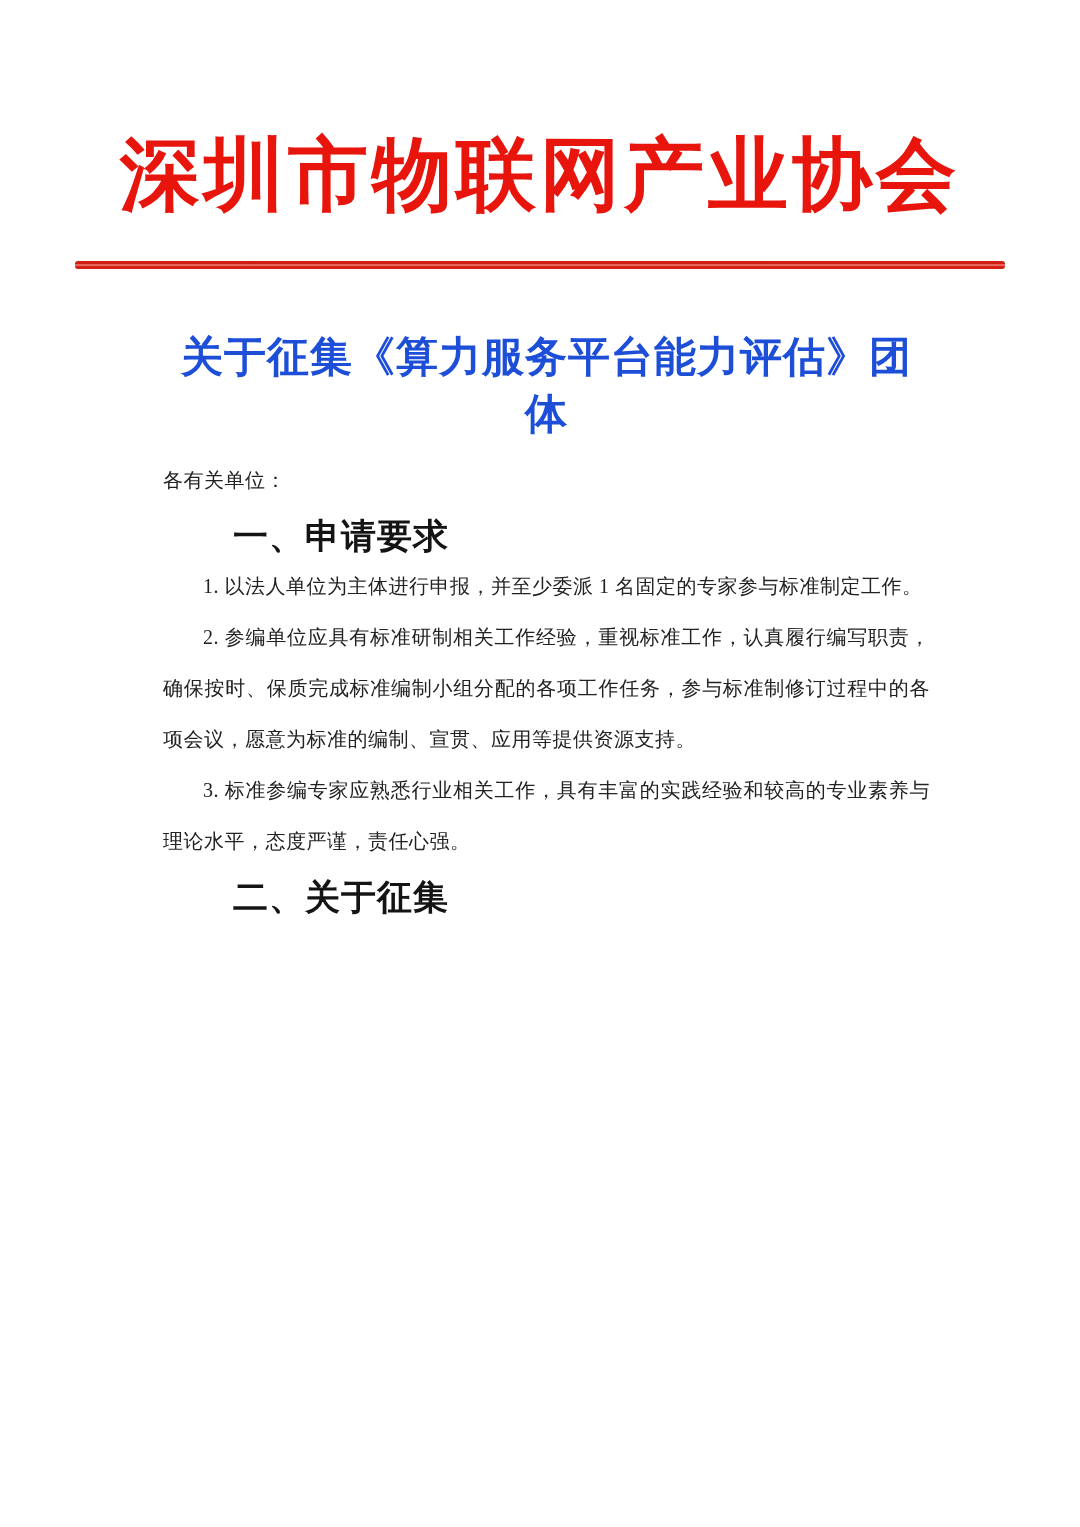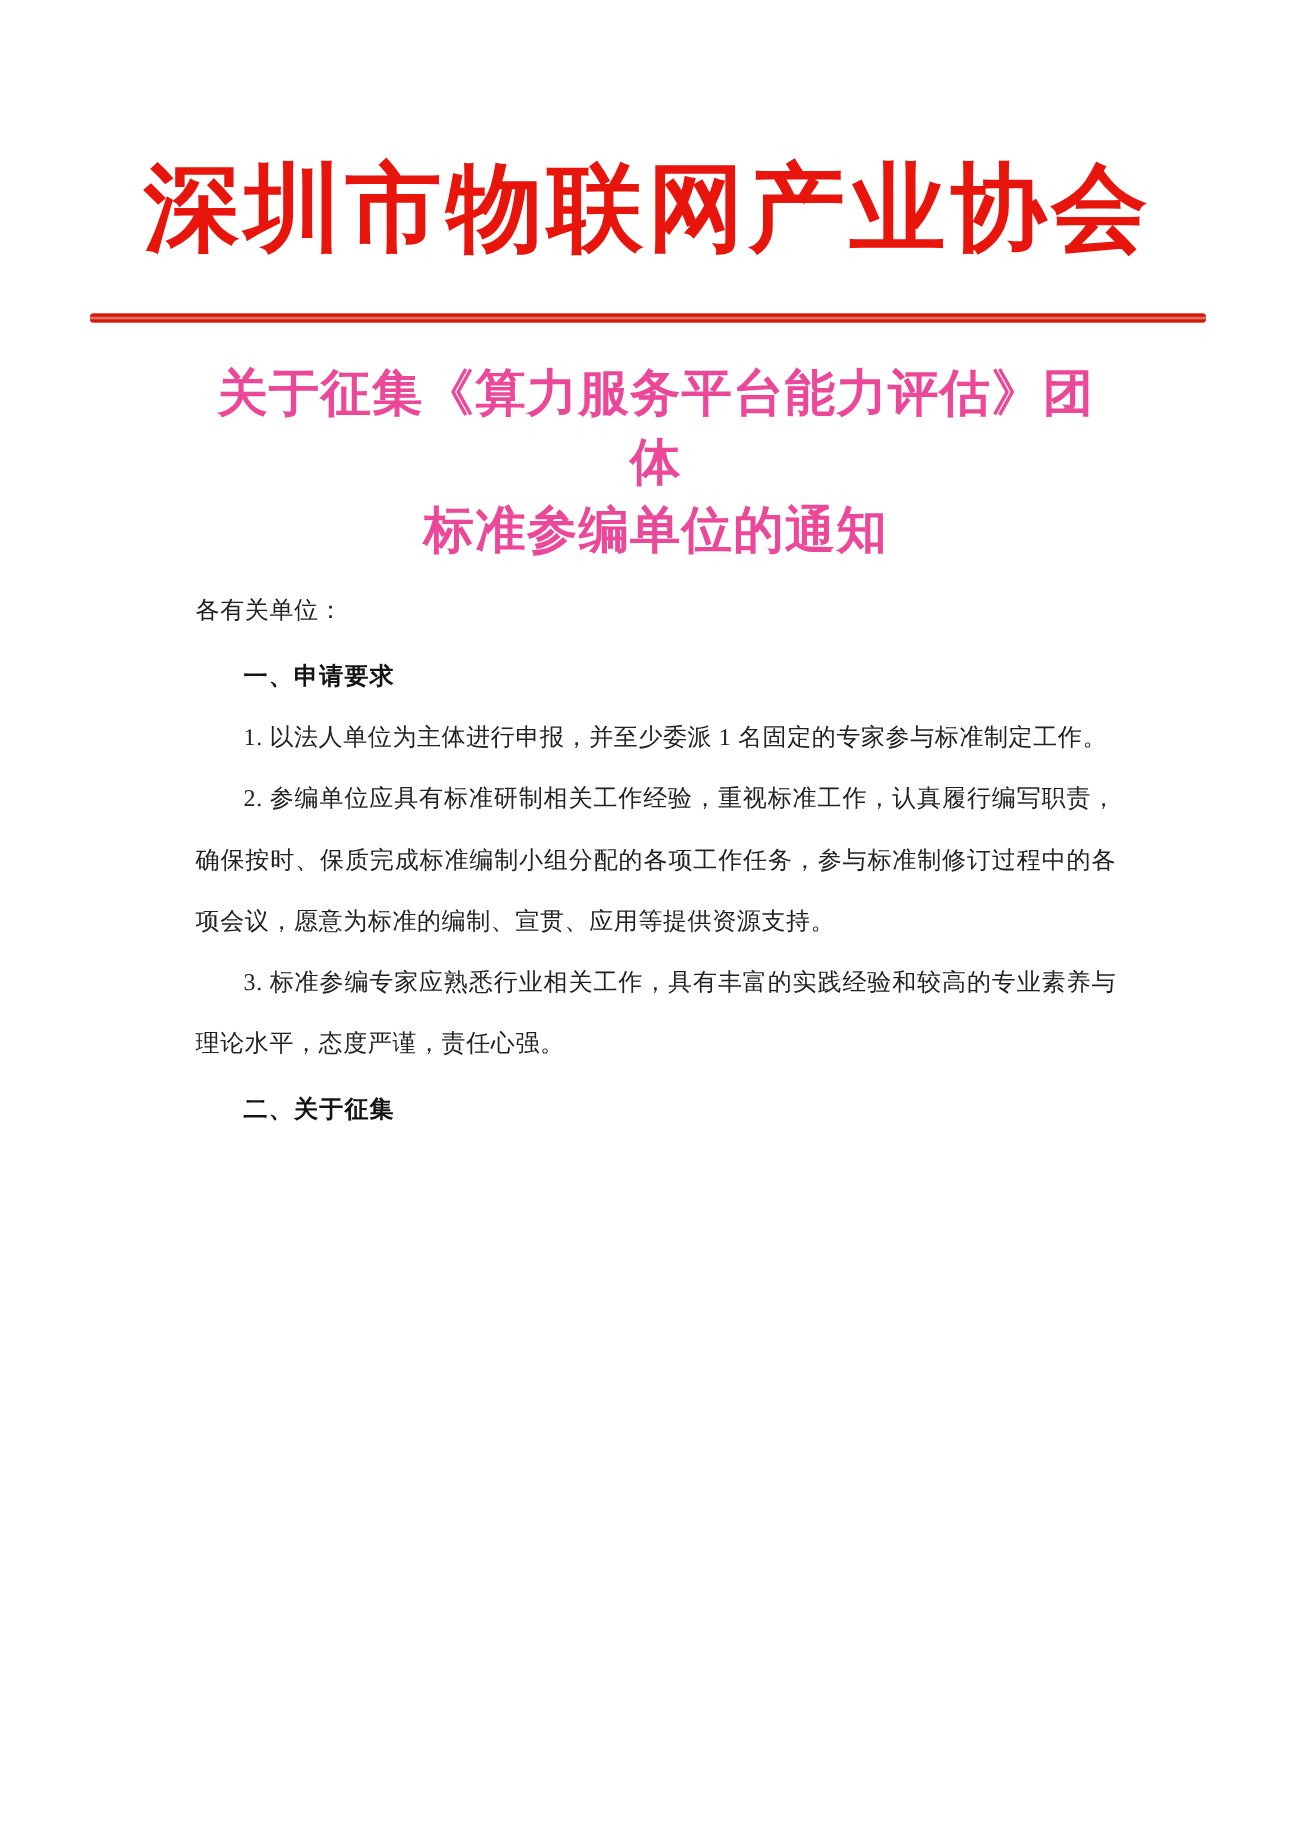--- a/index.html
+++ b/index.html
@@ -31,67 +31,66 @@
   .red-rule {
     margin: 33px 75px 0 75px;
     height: 8px;
     border-radius: 3px;
     background: linear-gradient(to bottom, #e02417 0%, #c9170c 30%, #f4887e 50%, #c9170c 72%, #e02417 100%);
   }
   .notice {
     padding: 0 150px 0 163px;
   }
   .notice-title {
-    margin-top: 32px;
+    margin-top: 60px;
     margin-bottom: 12px;
     text-align: center;
     font-size: 42px;
     line-height: 57px;
     font-weight: 700;
-    color: #ec4899;
+    color: #1d4ed8;
     letter-spacing: 1px;
     font-family: "Liberation Serif", "DejaVu Serif", serif;
   }
   .notice-title .title-line { display: block; }
   .body-text {
     font-size: 20px;
     line-height: 51px;
     color: #222222;
     text-align: justify;
     letter-spacing: 0.5px;
   }
   .para { text-indent: 2em; }
   .section-heading {
     text-indent: 2em;
     font-weight: 700;
     color: #141414;
     margin-top: 4px;
     letter-spacing: 1px;
     font-family: "Liberation Sans", "DejaVu Sans", sans-serif;
-    font-size: 20px;
+    font-size: 35px;
     line-height: 51px;
     text-align: left;
   }
 </style>
 </head>
 <body>
 
 <div class="page">
 
   <header class="letterhead">
     <div class="org-name">深圳市物联网产业协会</div>
   </header>
 
   <div class="red-rule"></div>
 
   <main class="notice">
 
     <h1 class="notice-title">
       <span class="title-line">关于征集《算力服务平台能力评估》团体</span>
-      <span class="title-line">标准参编单位的通知</span>
     </h1>
 
     <p class="body-text salutation">各有关单位：</p>
 
 
     <p class="section-heading">一、申请要求</p>
 
     <p class="body-text para">1. 以法人单位为主体进行申报，并至少委派 1 名固定的专家参与标准制定工作。</p>
 
     <p class="body-text para">2. 参编单位应具有标准研制相关工作经验，重视标准工作，认真履行编写职责，确保按时、保质完成标准编制小组分配的各项工作任务，参与标准制修订过程中的各项会议，愿意为标准的编制、宣贯、应用等提供资源支持。</p>

